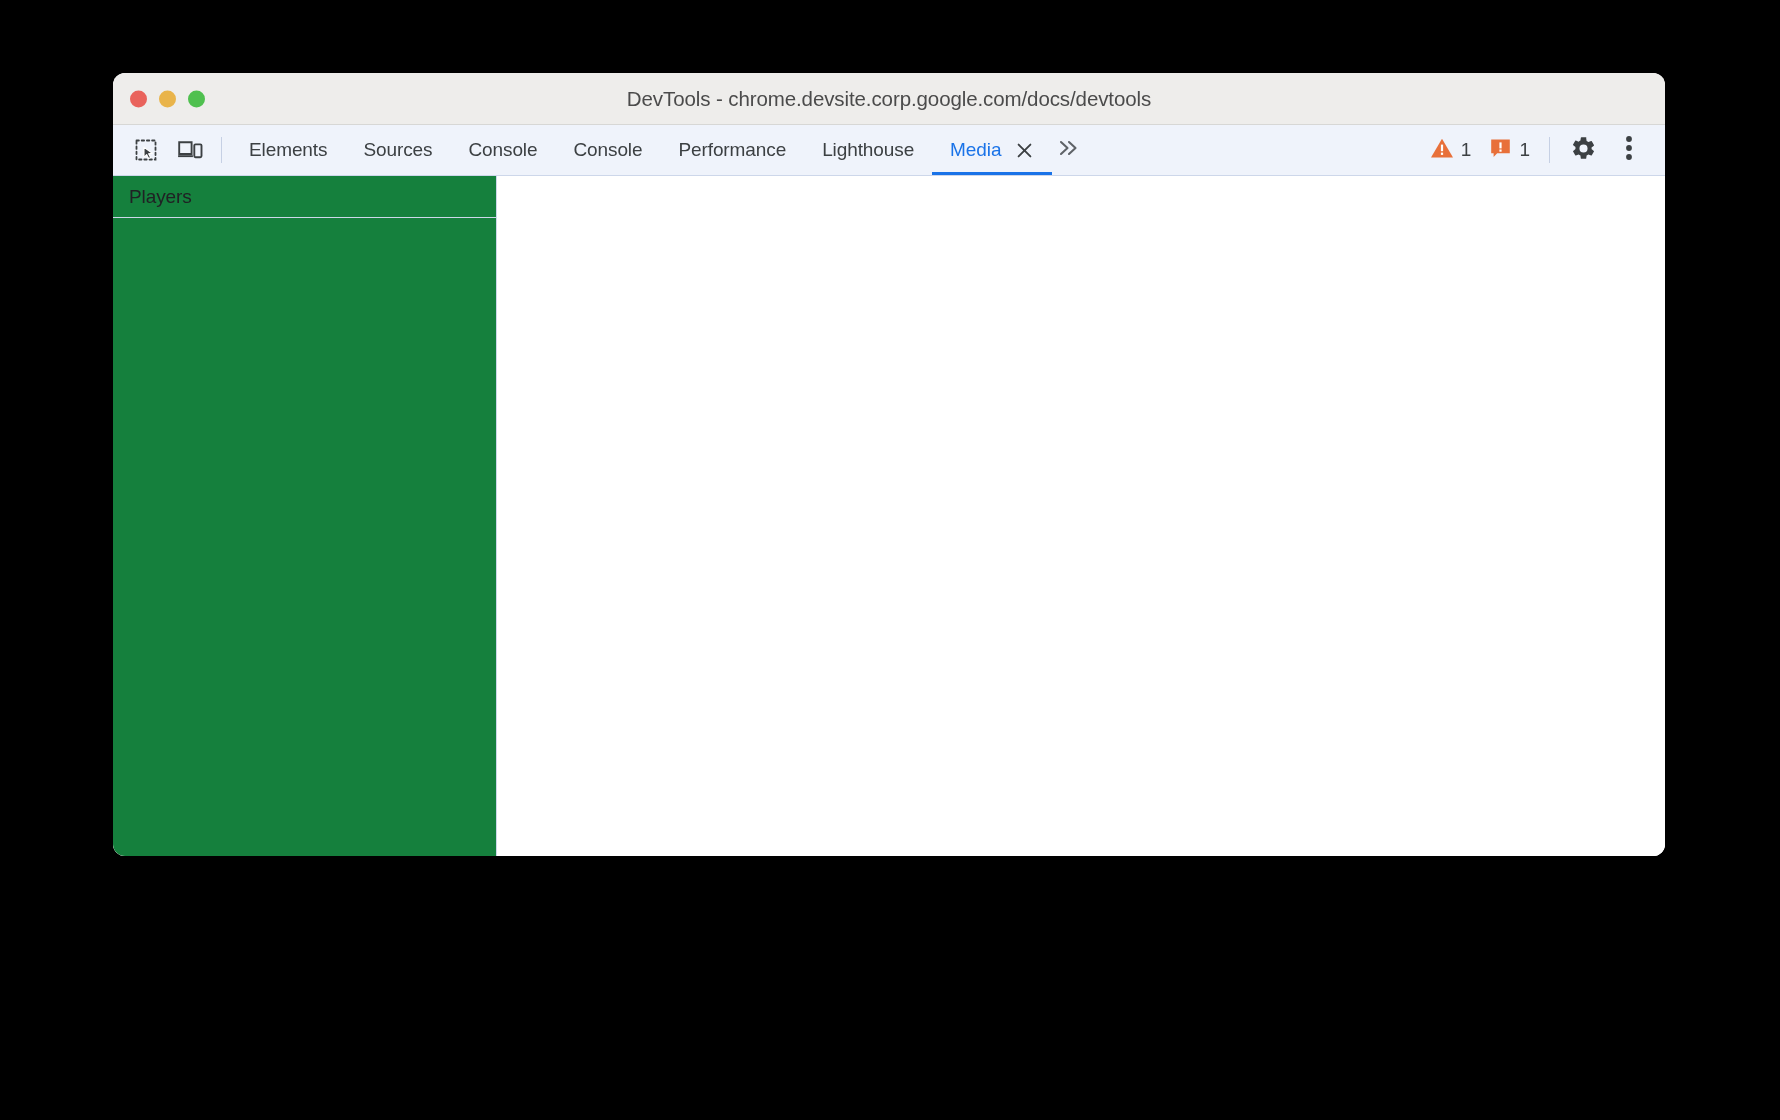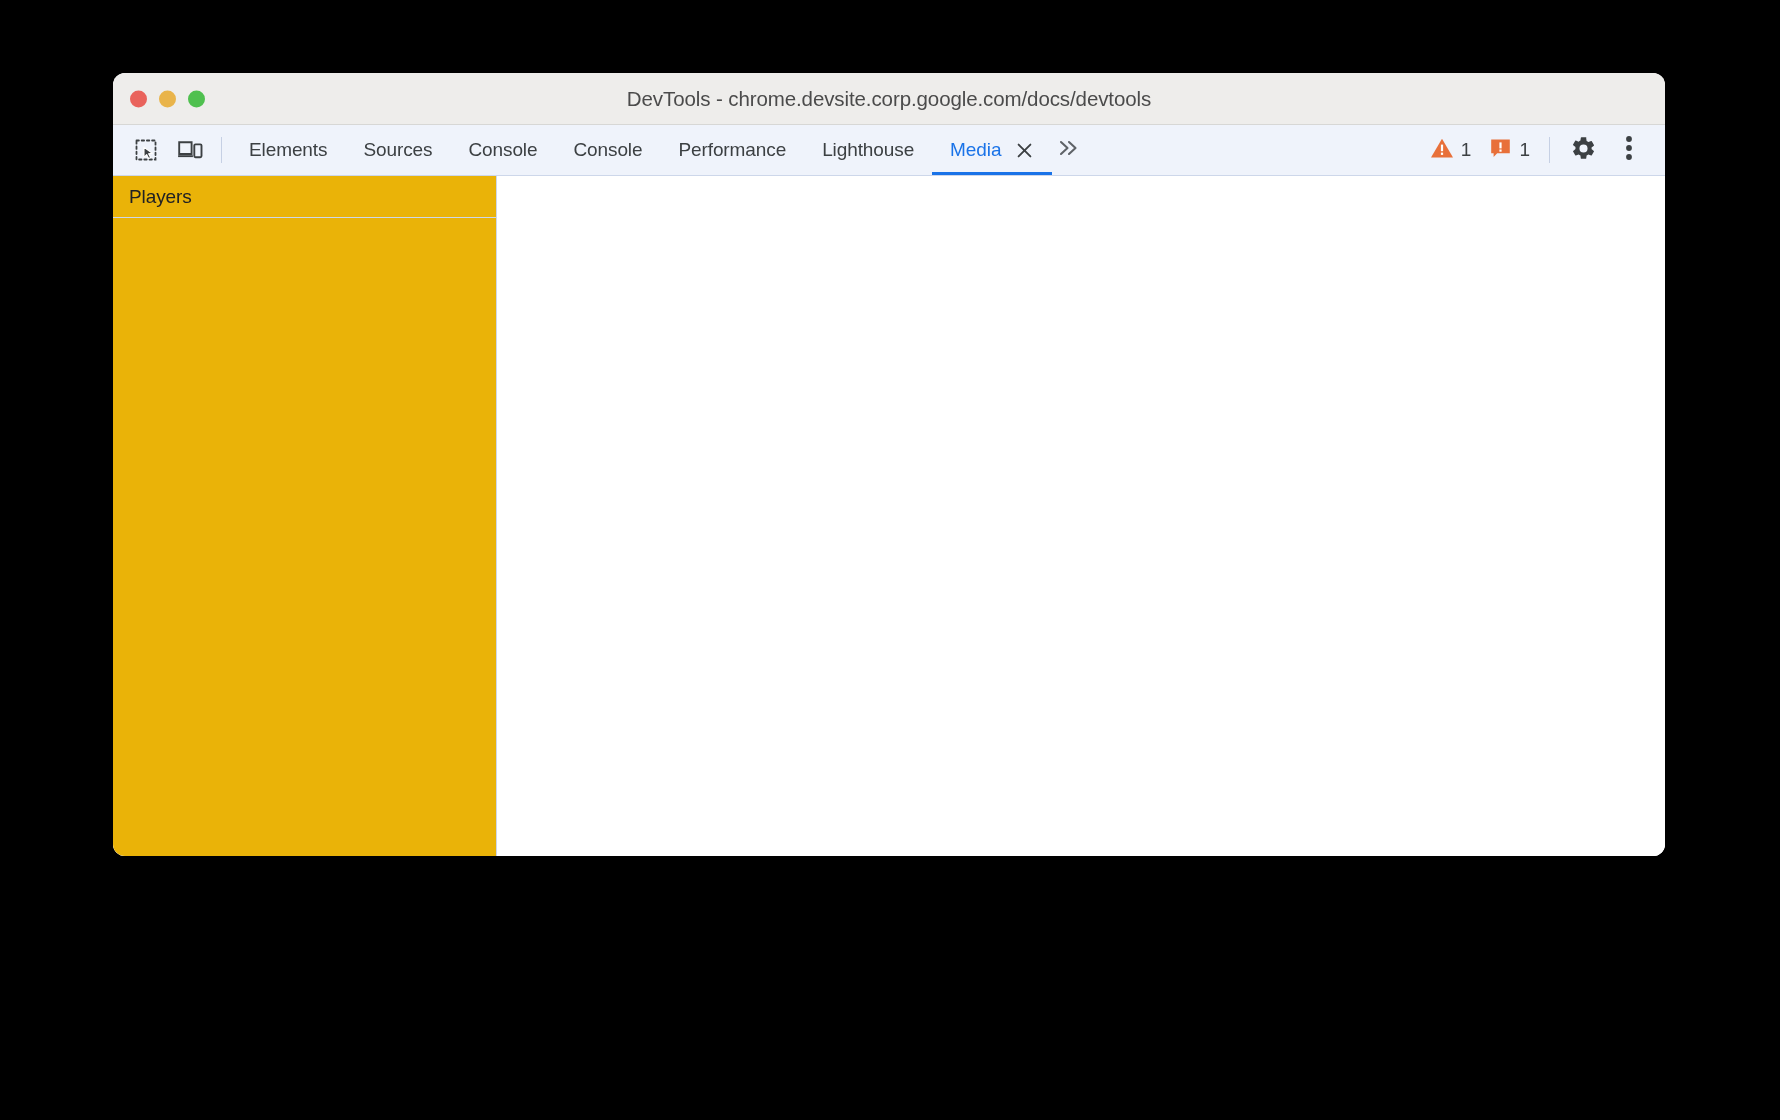--- a/index.html
+++ b/index.html
@@ -167,21 +167,21 @@
     display: flex;
     height: calc(783px - 52px - 51px);
     background: #ffffff;
   }
   .sidebar {
     width: 384px;
     flex: 0 0 384px;
     border-right: 1px solid #cdd7ea;
     display: flex;
     flex-direction: column;
-    background: #eab308;
+    background: #15803d;
   }
   .sidebar-header {
     height: 42px;
     display: flex;
     align-items: center;
     padding-left: 16px;
     font-size: 19px;
     color: #202124;
     border-bottom: 1px solid #cdd7ea;
     letter-spacing: -0.1px;

